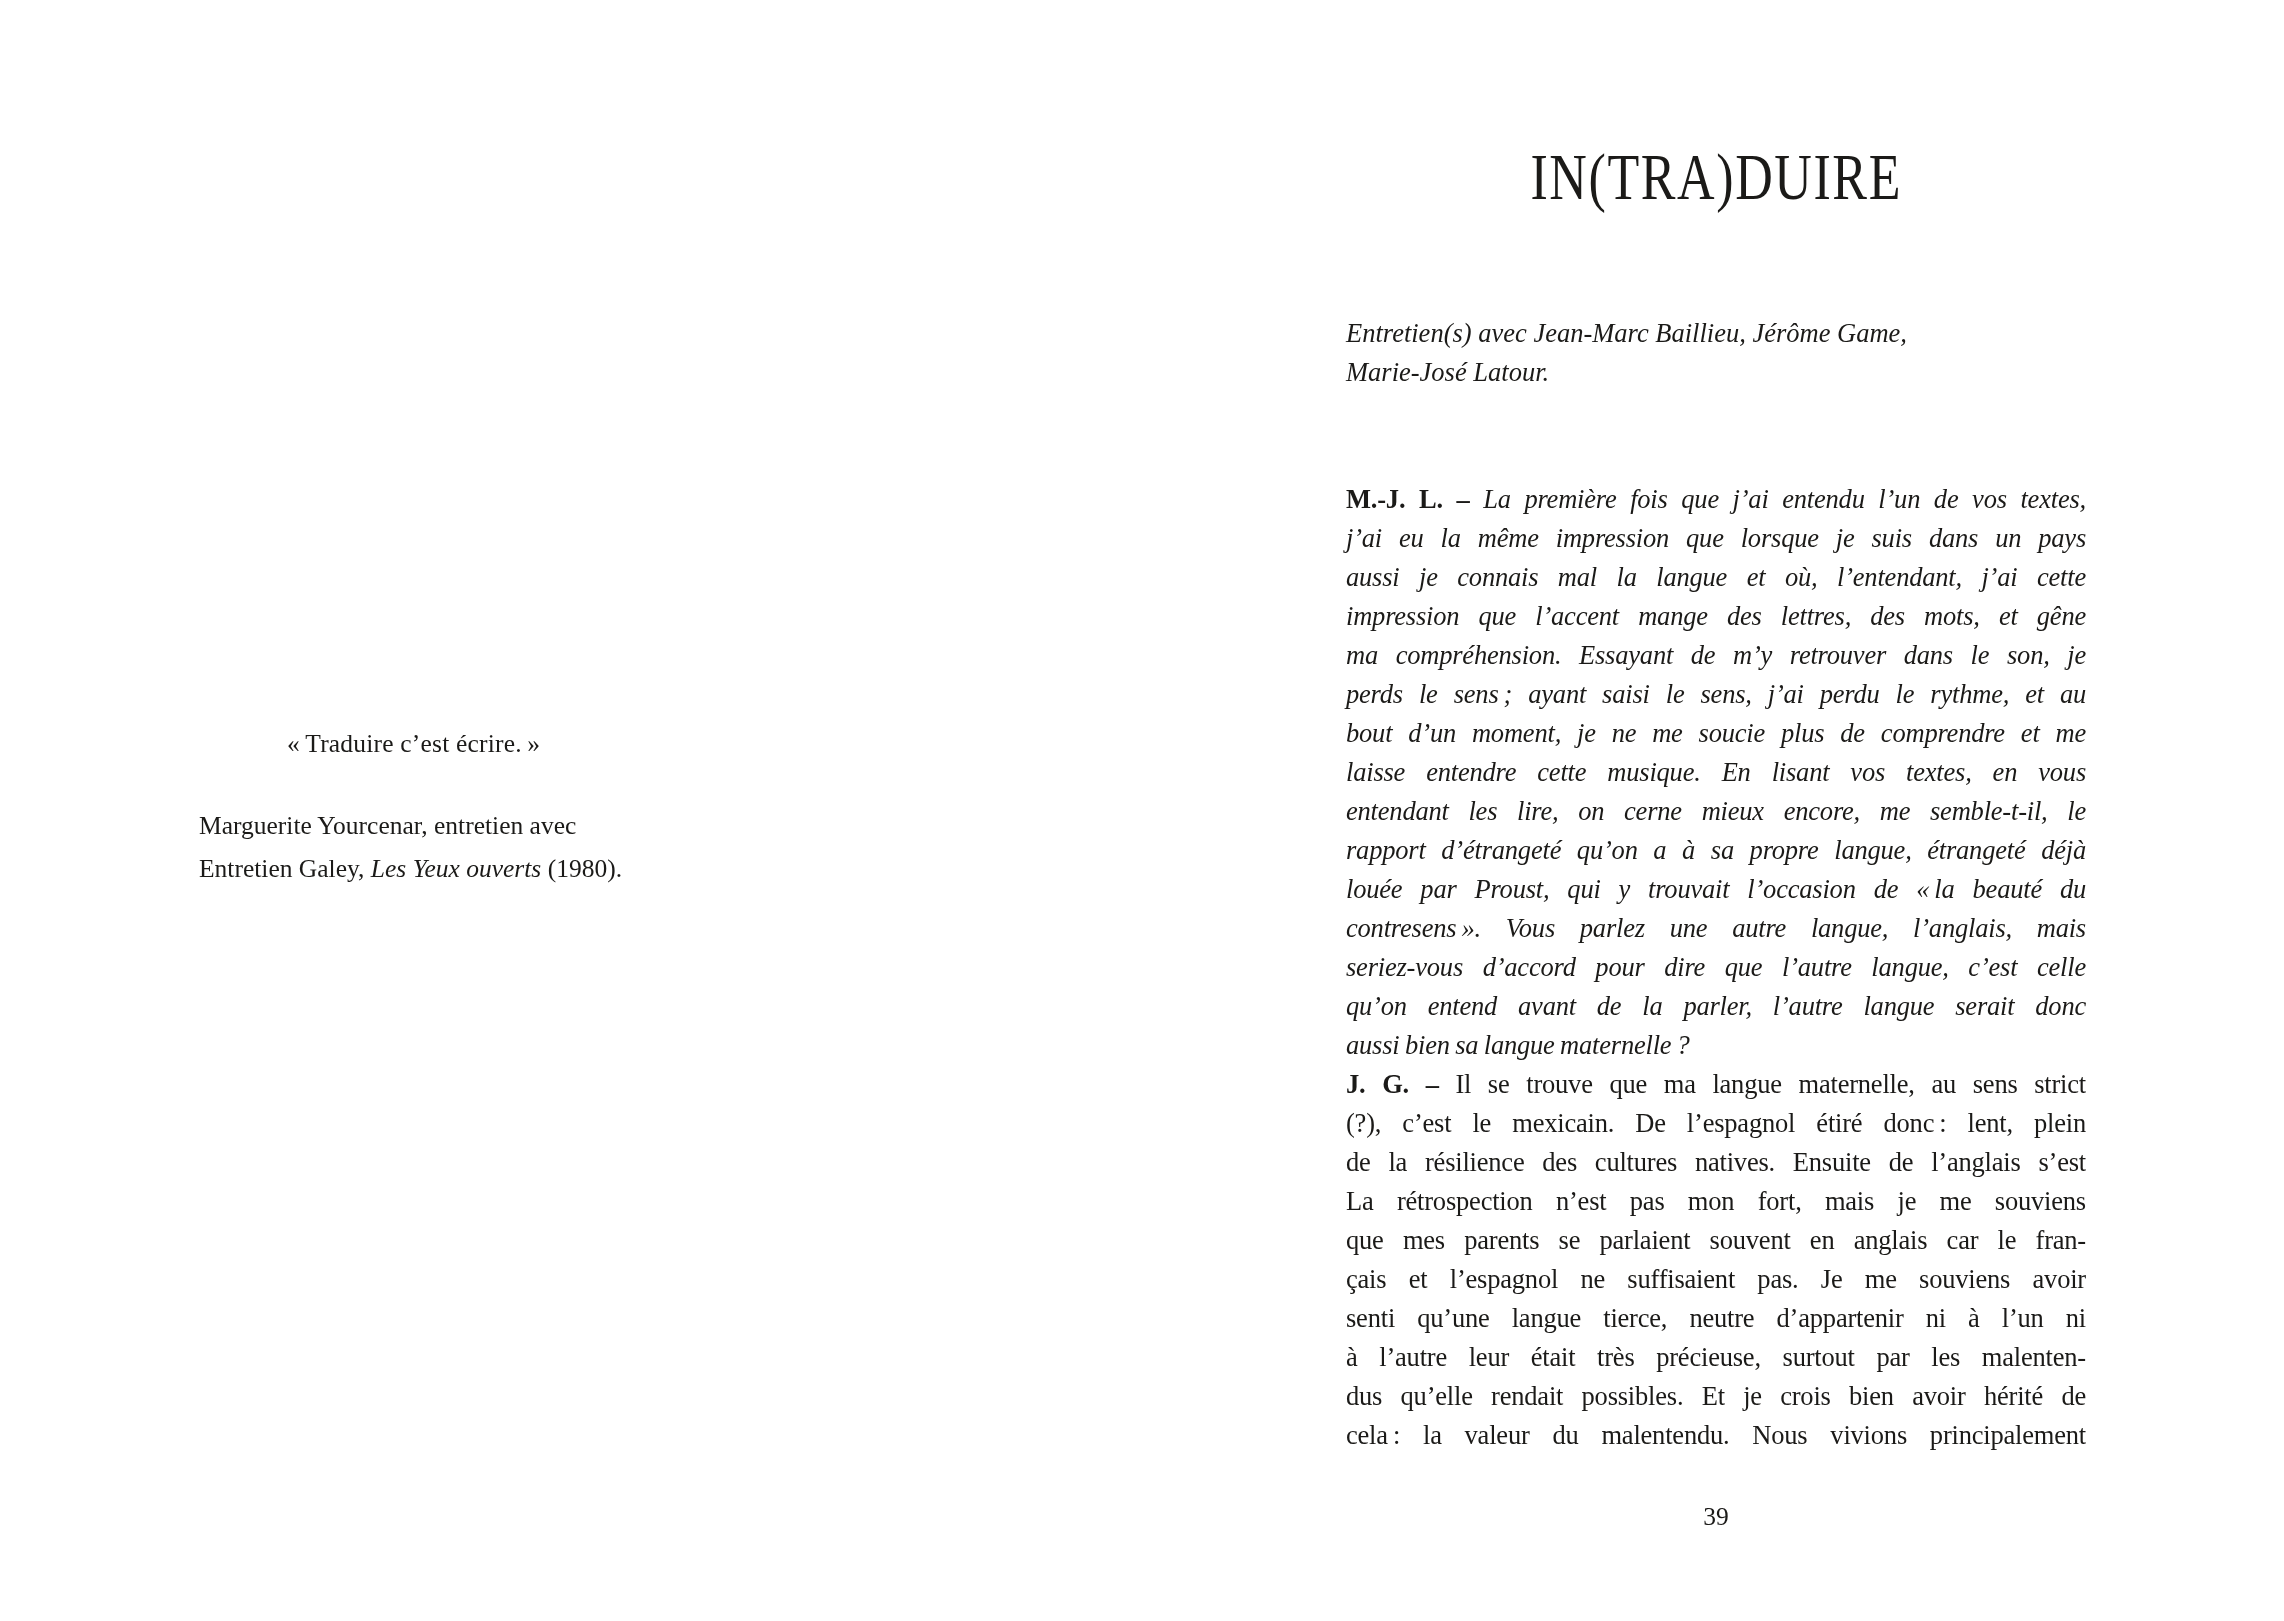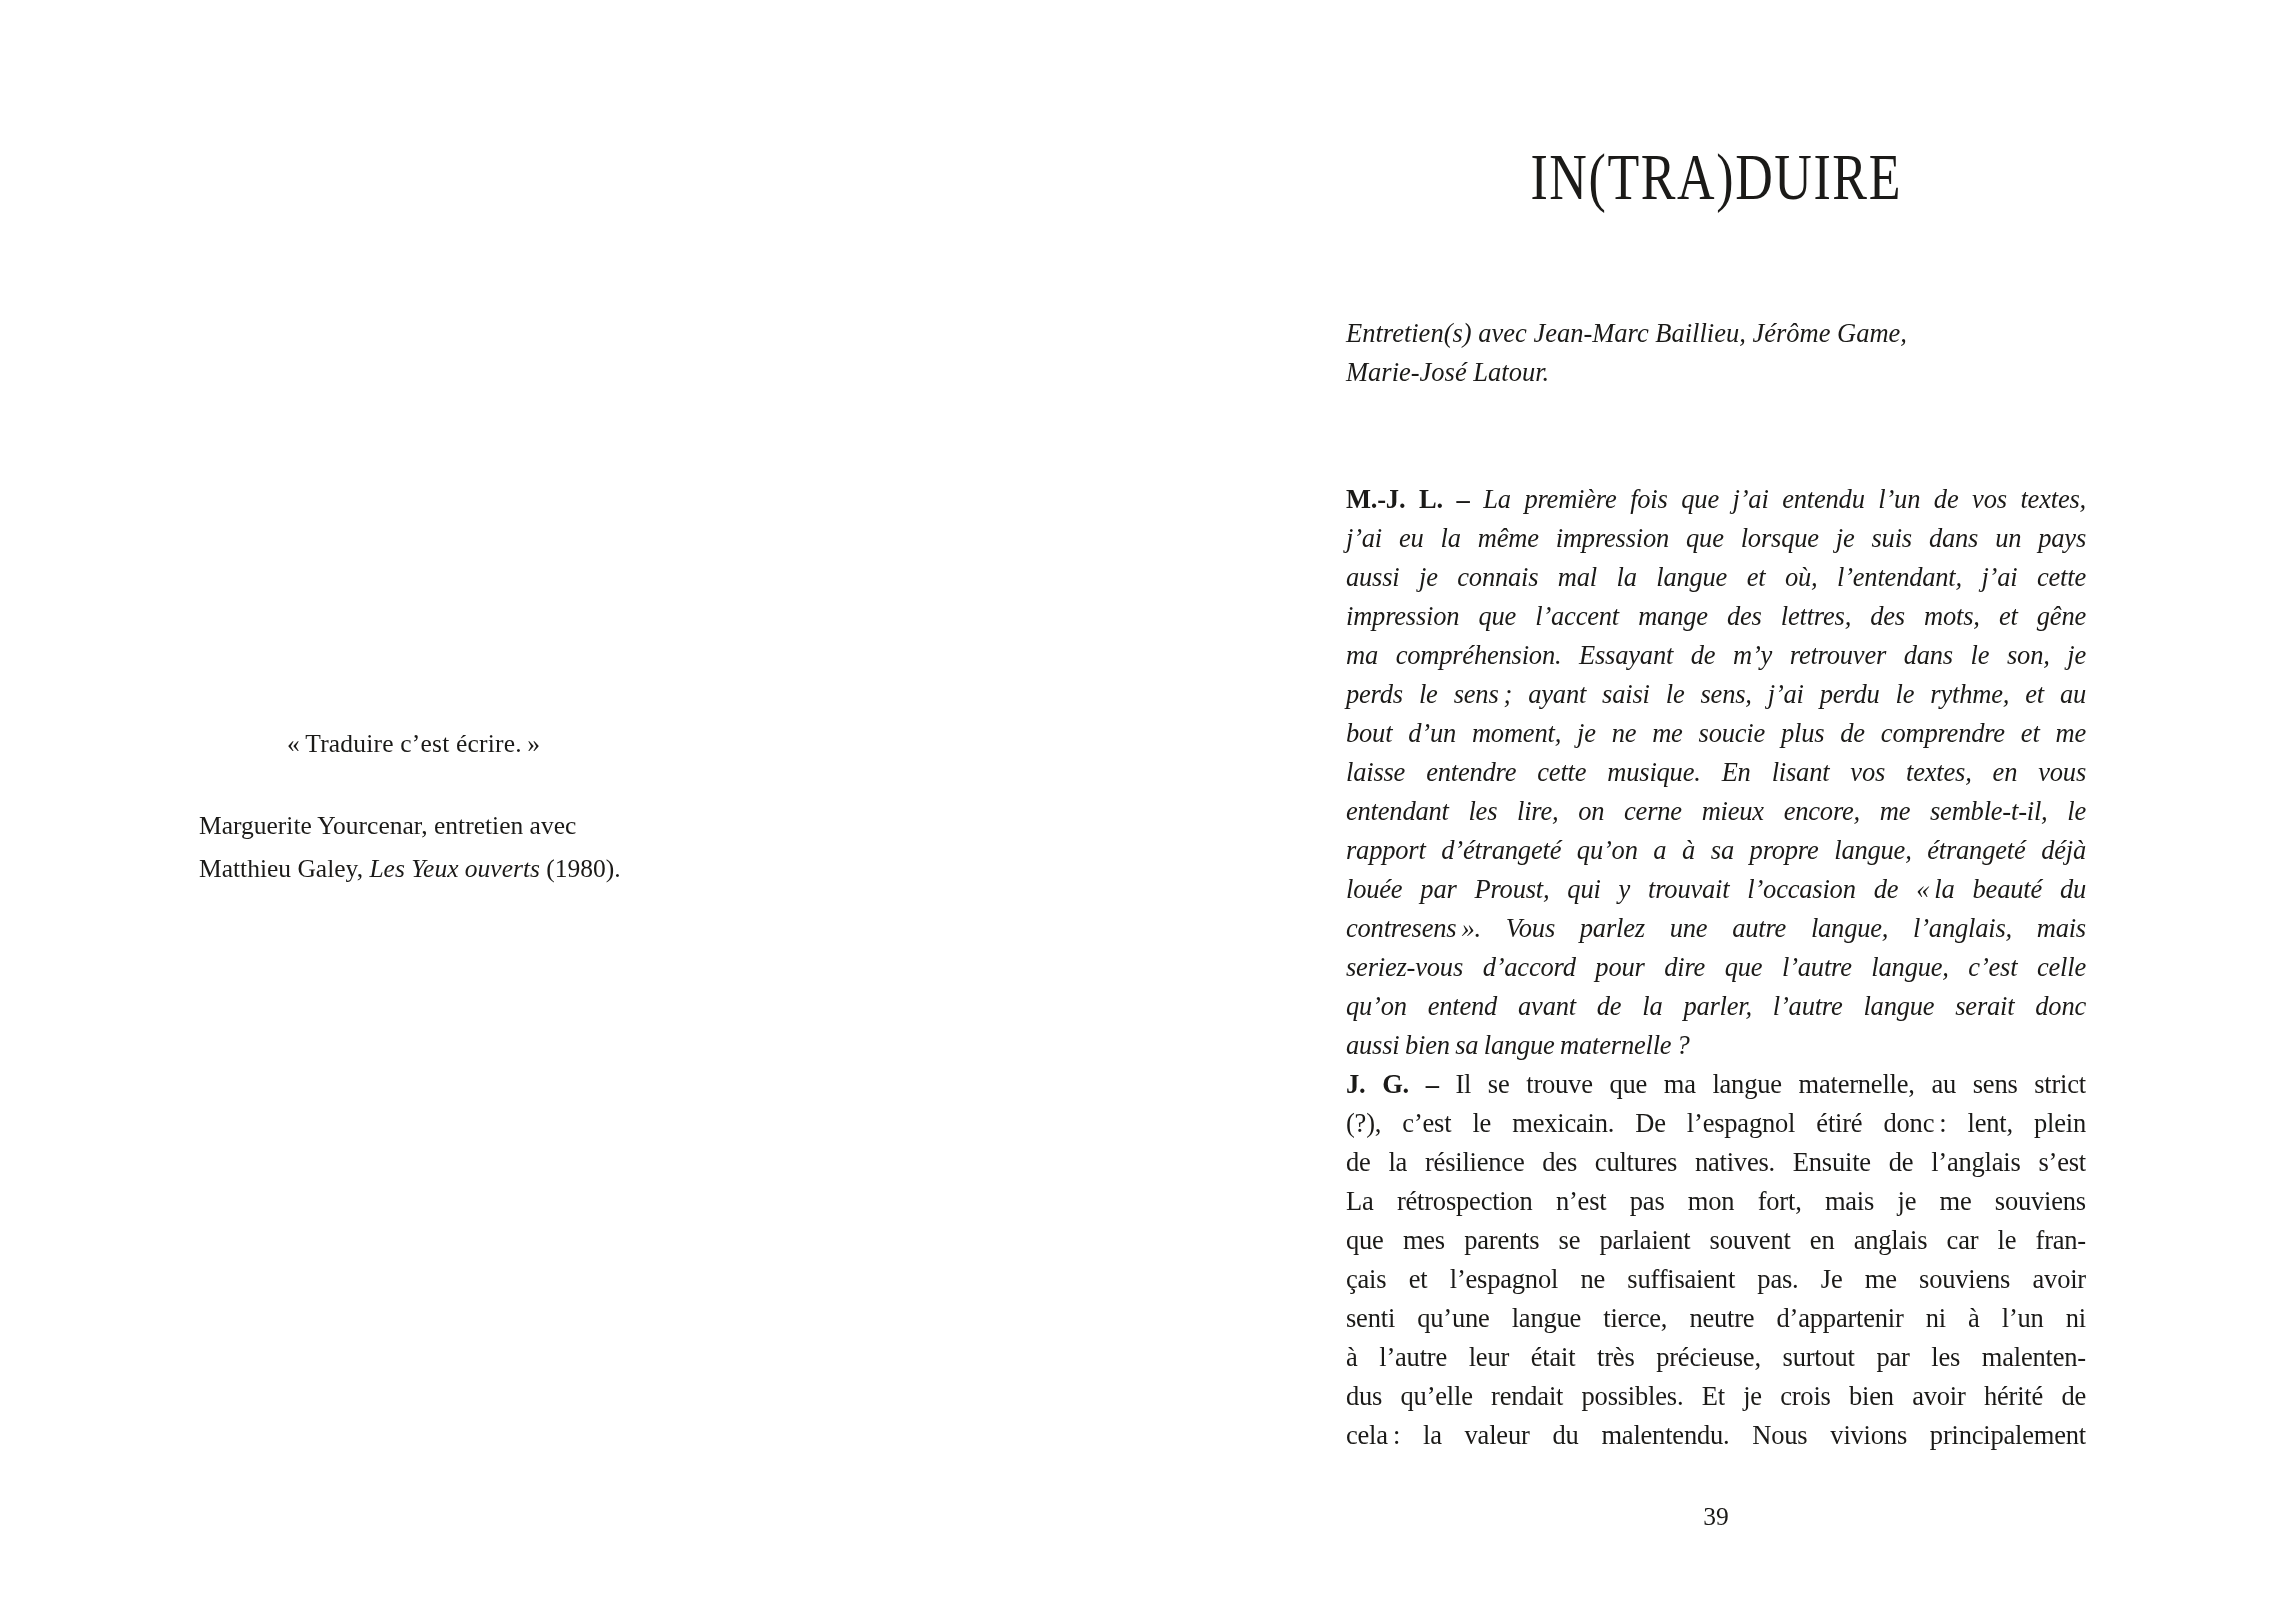--- a/index.html
+++ b/index.html
@@ -63,21 +63,21 @@
 </style>
 </head>
 <body>
 
 <div class="spread" style="color: rgb(27, 26, 24); background: rgb(255, 255, 255);">
 
   <div>
     <div class="abs epigraph">« Traduire c’est écrire. »</div>
     <div class="abs attribution">
         <div class="tline"><span>Marguerite Yourcenar, entretien avec</span></div>
-        <div class="tline"><span>Matthieu Galey, </span><span class="i">Les Yeux ouverts</span><span> (1980).</span></div>
+        <div class="tline"><span>Entretien Galey, </span><span class="i">Les Yeux ouverts</span><span> (1980).</span></div>
       </div>
   </div>
 
   <div>
     <div class="abs chapter-title">
       <span class="squeeze">IN(TRA)DUIRE</span>
     </div>
     <div class="abs subtitle">
         <div class="tline"><span class="i">Entretien(s) avec Jean-Marc Baillieu, Jérôme Game,</span></div>
         <div class="tline"><span class="i">Marie-José Latour.</span></div>

